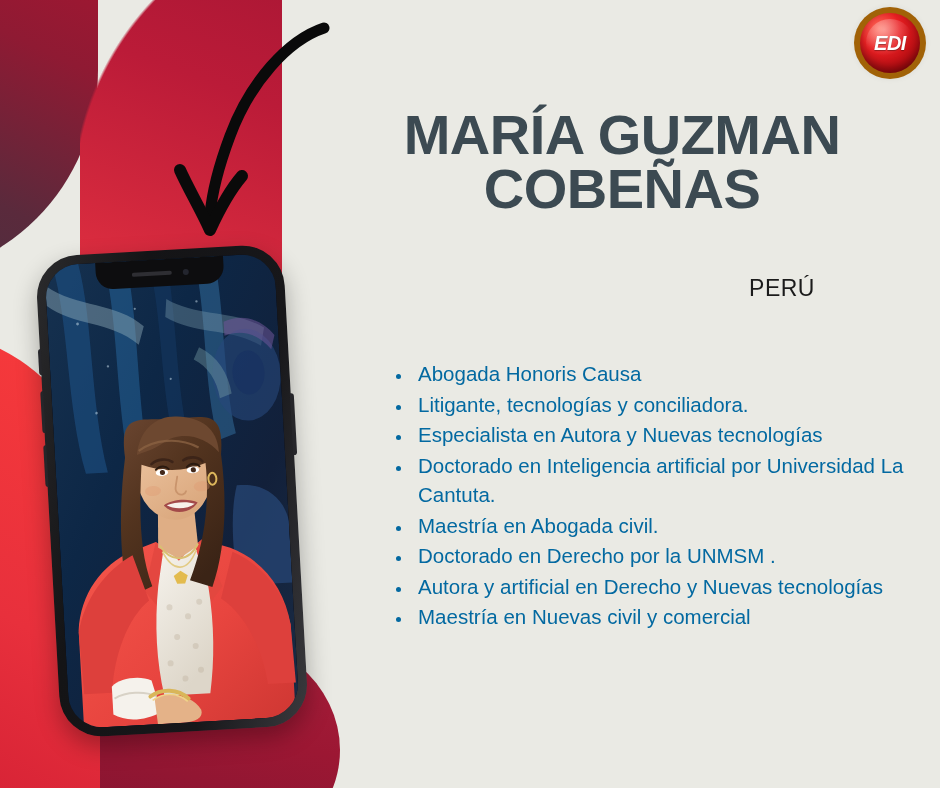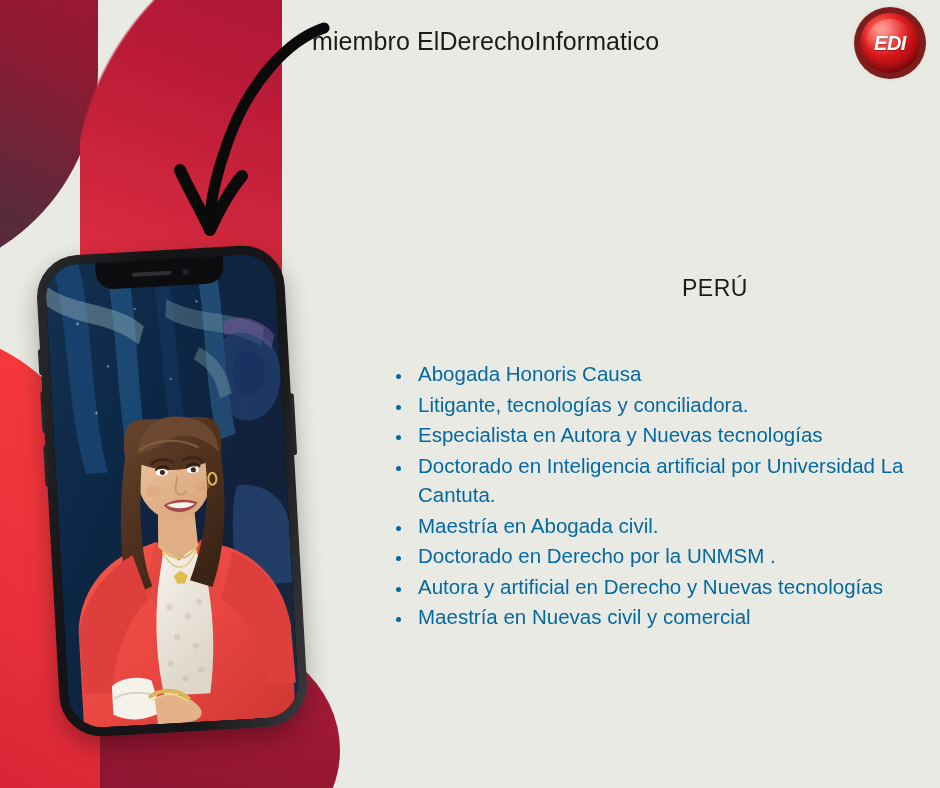--- a/index.html
+++ b/index.html
@@ -79,21 +79,21 @@
   }
 
   
   #edi-logo {
     position: absolute;
     right: 14px;
     top: 7px;
     width: 72px;
     height: 72px;
     border-radius: 50%;
-    background: #7f1d1d;
+    background: #a16207;
     display: flex;
     align-items: center;
     justify-content: center;
     box-shadow: 0 0 6px rgba(0,0,0,.06);
   }
   #edi-logo .orb {
     width: 60px;
     height: 60px;
     border-radius: 50%;
     background:
@@ -136,20 +136,21 @@
     font-size: 56px;
     line-height: 0.96;
     letter-spacing: -0.5px;
     white-space: nowrap;
   }
   #country-label {
     position: absolute;
     right: 58px;
     top: 275px;
     width: 200px;
+    text-align: center;
     font-size: 23px;
     color: #1b1b1b;
     letter-spacing: .5px;
   }
 
   
   #credentials {
     position: absolute;
     left: 378px;
     top: 347px;
@@ -257,28 +258,31 @@
   <div class="shape" id="shape-maroon-bottom"></div>
   <div class="shape" id="shape-red-bottomleft"></div>
 
   <div id="arrow-wrap">
     <svg width="170" height="230" viewBox="0 0 170 230" fill="none">
       <path d="M156 10 C 120 22, 82 64, 62 118 C 50 150, 44 175, 42 197" stroke="#0a0a0a" stroke-width="11" stroke-linecap="round" fill="none"></path>
       <path d="M12 152 C 20 170, 32 190, 42 212 C 52 190, 62 172, 74 158" stroke="#0a0a0a" stroke-width="12" stroke-linecap="round" stroke-linejoin="round" fill="none"></path>
     </svg>
   </div>
 
-  <div id="member-label">miembro ElDerechoInformatico</div>
 
   <div id="edi-logo">
     <div class="orb">
       <span class="edi-text">EDI</span>
     </div>
   </div>
 
+  <div id="name-block">
+    <div class="nm-line">MARÍA GUZMAN</div>
+    <div class="nm-line">COBEÑAS</div>
+  </div>
 
   <div id="country-label">PERÚ</div>
 
   <ul id="credentials">
     <li>Abogada Honoris Causa</li>
     <li>Litigante, tecnologías y conciliadora.</li>
     <li>Especialista en Autora y Nuevas tecnologías</li>
     <li>Doctorado en Inteligencia artificial  por Universidad La Cantuta.</li>
     <li>Maestría en Abogada civil.</li>
     <li>Doctorado en Derecho por la UNMSM .</li>

